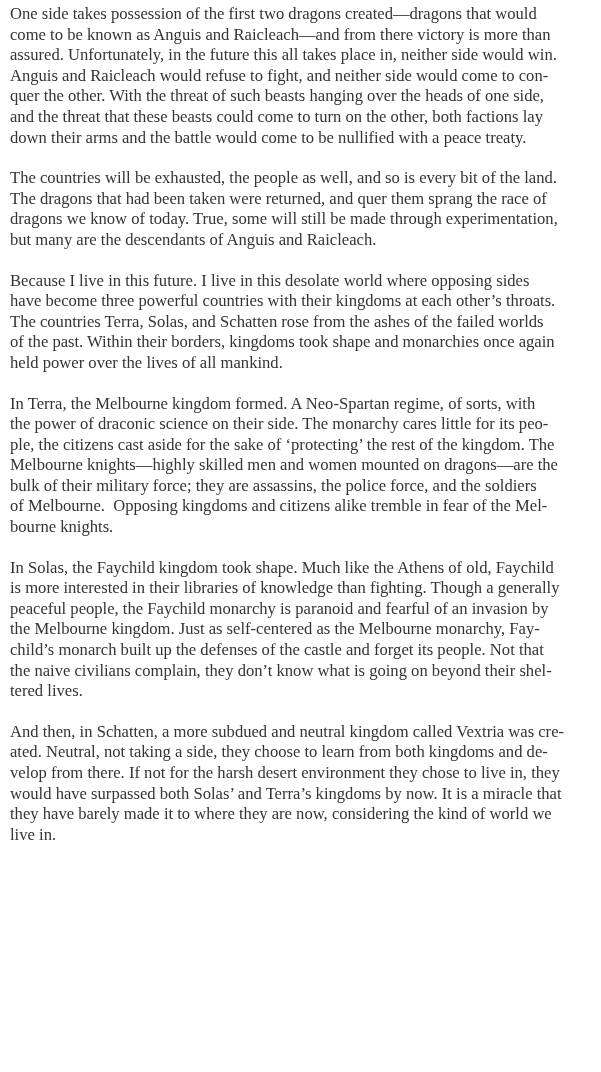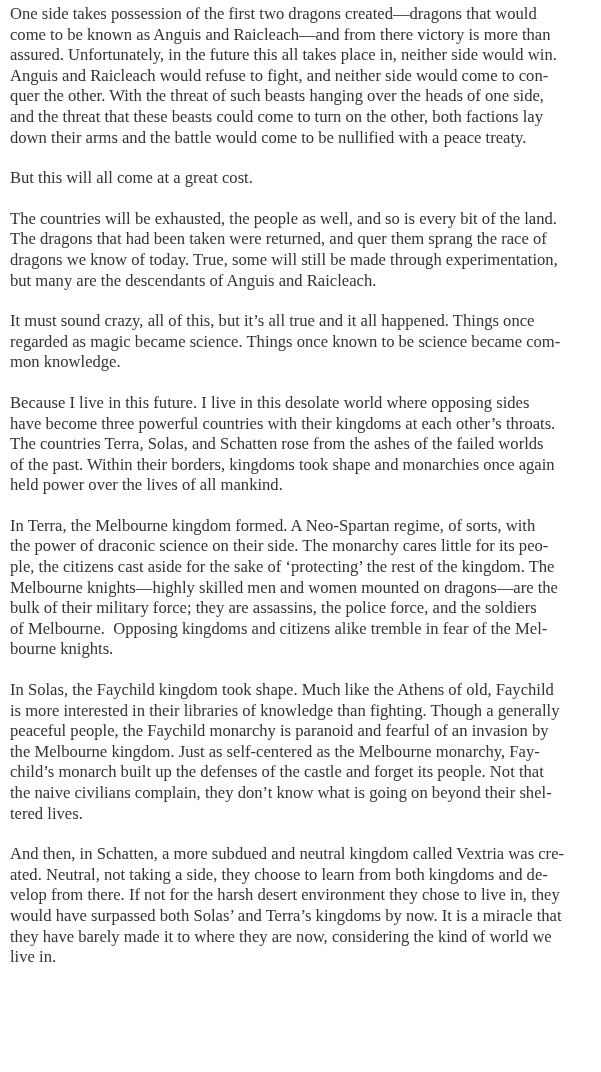--- a/index.html
+++ b/index.html
@@ -36,28 +36,24 @@
 <body>
 
 <main class="page">
   <p>One side takes possession of the first two dragons created—dragons that would
 come to be known as Anguis and Raicleach—and from there victory is more than
 assured. Unfortunately, in the future this all takes place in, neither side would win.
 Anguis and Raicleach would refuse to fight, and neither side would come to con-
 quer the other. With the threat of such beasts hanging over the heads of one side,
 and the threat that these beasts could come to turn on the other, both factions lay
 down their arms and the battle would come to be nullified with a peace treaty.</p>
-  <p>But this will all come at a great cost.</p>
   <p>The countries will be exhausted, the people as well, and so is every bit of the land.
 The dragons that had been taken were returned, and quer them sprang the race of
 dragons we know of today. True, some will still be made through experimentation,
 but many are the descendants of Anguis and Raicleach.</p>
-  <p>It must sound crazy, all of this, but it’s all true and it all happened. Things once
-regarded as magic became science. Things once known to be science became com-
-mon knowledge.</p>
   <p>Because I live in this future. I live in this desolate world where opposing sides
 have become three powerful countries with their kingdoms at each other’s throats.
 The countries Terra, Solas, and Schatten rose from the ashes of the failed worlds
 of the past. Within their borders, kingdoms took shape and monarchies once again
 held power over the lives of all mankind.</p>
   <p>In Terra, the Melbourne kingdom formed. A Neo-Spartan regime, of sorts, with
 the power of draconic science on their side. The monarchy cares little for its peo-
 ple, the citizens cast aside for the sake of ‘protecting’ the rest of the kingdom. The
 Melbourne knights—highly skilled men and women mounted on dragons—are the
 bulk of their military force; they are assassins, the police force, and the soldiers

